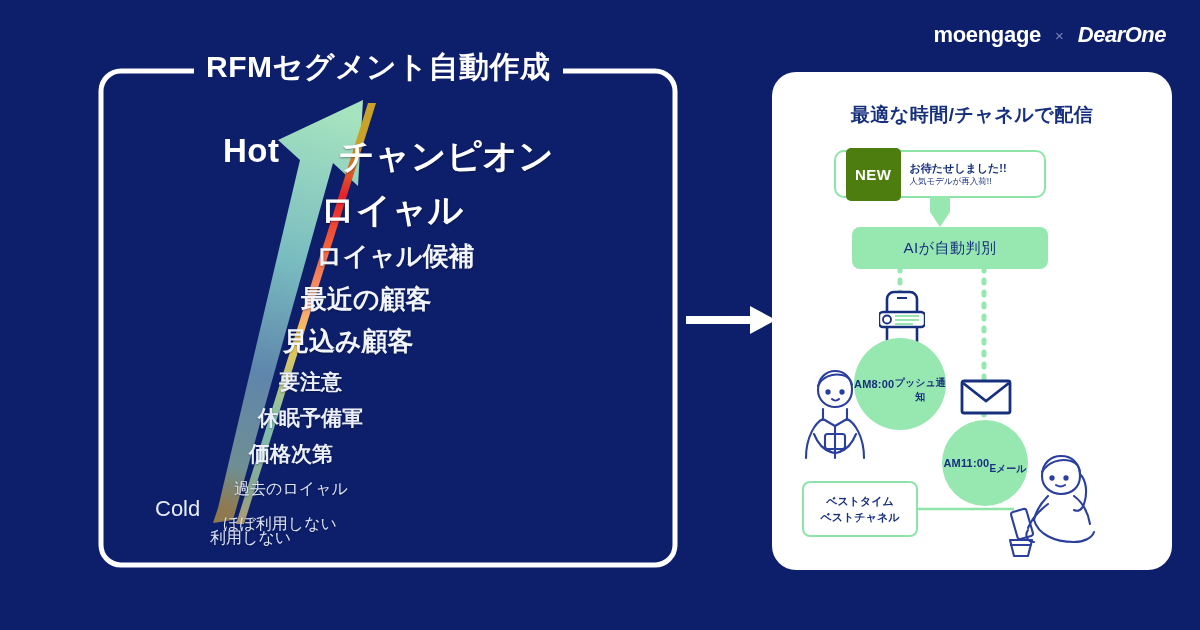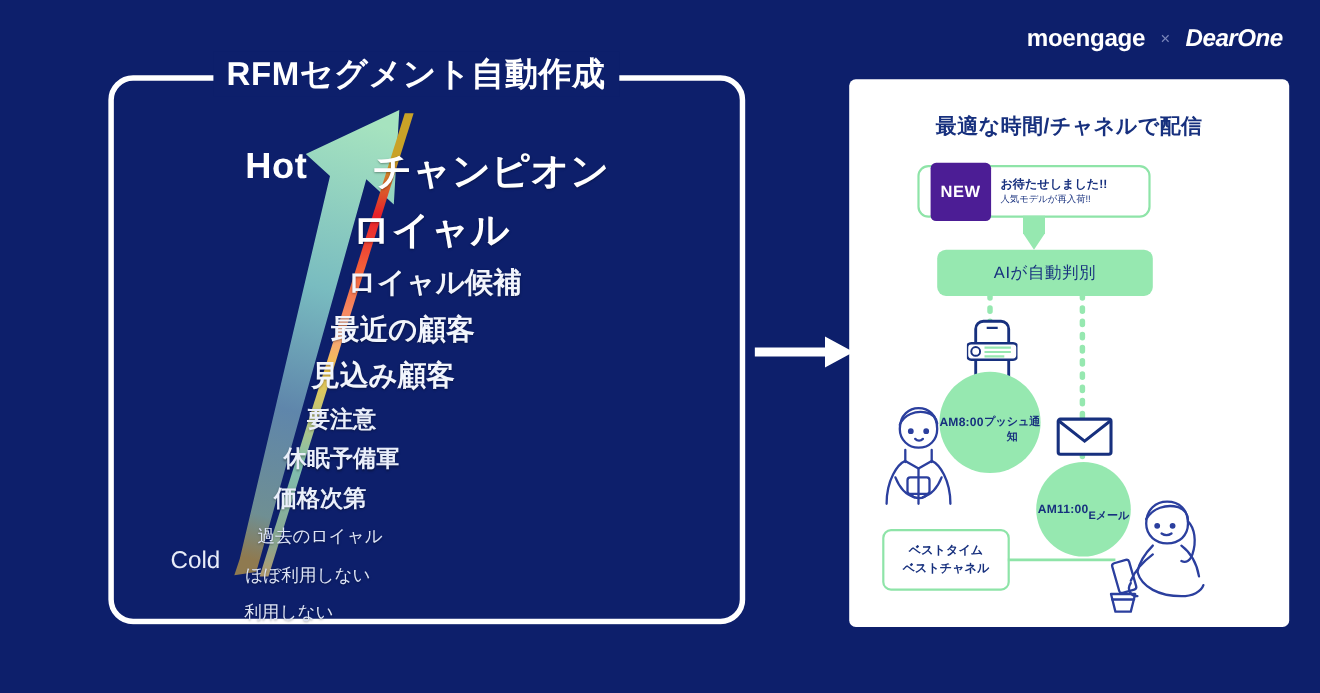--- a/index.html
+++ b/index.html
@@ -51,34 +51,34 @@
   .seg {
     color:#ffffff; text-align:left; white-space:nowrap;
     line-height:1.0; position:absolute;
     text-shadow:0 1px 2px rgba(0,0,0,0.35);
   }
   
   .connector { position:absolute; left:686px; top:303px; }
   
   .right-card {
     position:absolute; left:772px; top:72px; width:400px; height:498px;
-    background:#ffffff; border-radius:6px;
+    background:#ffffff; border-radius:24px;
   }
   .right-title {
     position:absolute; top:30px; left:0; width:100%;
     text-align:center; color:#17307e;
     font-size:19px; font-weight:bold; letter-spacing:0.5px;
   }
   .new-card {
     position:absolute; left:62px; top:78px; width:212px; height:48px;
     background:#ffffff; border:2px solid #8ee4a8; border-radius:10px;
     display:flex; align-items:center; padding:0 10px; gap:9px;
   }
   .new-badge {
-    background:#4c1d95; color:#ffffff; border-radius:5px;
+    background:#4d7c0f; color:#ffffff; border-radius:5px;
     font-size:15px; font-weight:bold; padding:18px 9px; letter-spacing:0.5px;
   }
   .new-text { line-height:1.25; }
   .new-text .t1 { color:#17307e; font-size:11px; font-weight:bold; }
   .new-text .t2 { color:#17307e; font-size:8.5px; }
   .ai-box {
     position:absolute; left:80px; top:155px; width:196px; height:42px;
     background:#96e8b0; border-radius:8px;
     display:flex; align-items:center; justify-content:center;
     color:#17307e; font-size:15px; font-weight:normal; letter-spacing:0.5px;
@@ -152,21 +152,21 @@
       <div class="seg" style="top: 0px; left: 81px; font-size: 35px; font-weight: bold; color: rgb(255, 255, 255);">チャンピオン</div>
       <div class="seg" style="top: 54px; left: 62px; font-size: 35px; font-weight: bold; color: rgb(255, 255, 255);">ロイャル</div>
       <div class="seg" style="top: 105px; left: 58px; font-size: 26px; font-weight: bold; color: rgb(242, 245, 252);">ロイャル候補</div>
       <div class="seg" style="top: 148px; left: 43px; font-size: 26px; font-weight: bold; color: rgb(242, 245, 252);">最近の顧客</div>
       <div class="seg" style="top: 190px; left: 25px; font-size: 26px; font-weight: bold; color: rgb(242, 245, 252);">見込み顧客</div>
       <div class="seg" style="top: 233px; left: 21px; font-size: 21px; font-weight: bold; color: rgb(234, 239, 250);">要注意</div>
       <div class="seg" style="top: 269px; left: 0px; font-size: 21px; font-weight: bold; color: rgb(234, 239, 250);">休眠予備軍</div>
       <div class="seg" style="top: 305px; left: -9px; font-size: 21px; font-weight: bold; color: rgb(234, 239, 250);">価格次第</div>
       <div class="seg" style="top: 343px; left: -24px; font-size: 16px; font-weight: normal; color: rgb(221, 228, 245);">過去のロイャル</div>
       <div class="seg" style="top: 378px; left: -35px; font-size: 16px; font-weight: normal; color: rgb(221, 228, 245);">ほぼ利用しない</div>
-      <div class="seg" style="top: 412px; left: -48px; font-size: 16px; font-weight: normal; color: rgb(221, 228, 245); margin-left: 12px;">利用しない</div>
+      <div class="seg" style="top: 392px; left: -48px; font-size: 16px; font-weight: normal; color: rgb(221, 228, 245);">利用しない</div>
     </div>
 </div>
 
 <svg class="connector" width="92" height="34" viewBox="0 0 92 34">
   <path d="M0,13 L64,13 L64,3 L90,17 L64,31 L64,21 L0,21 Z" fill="#ffffff"></path>
 </svg>
 
 <div class="right-card">
 
   <div class="right-title">最適な時間/チャネルで配信</div>

